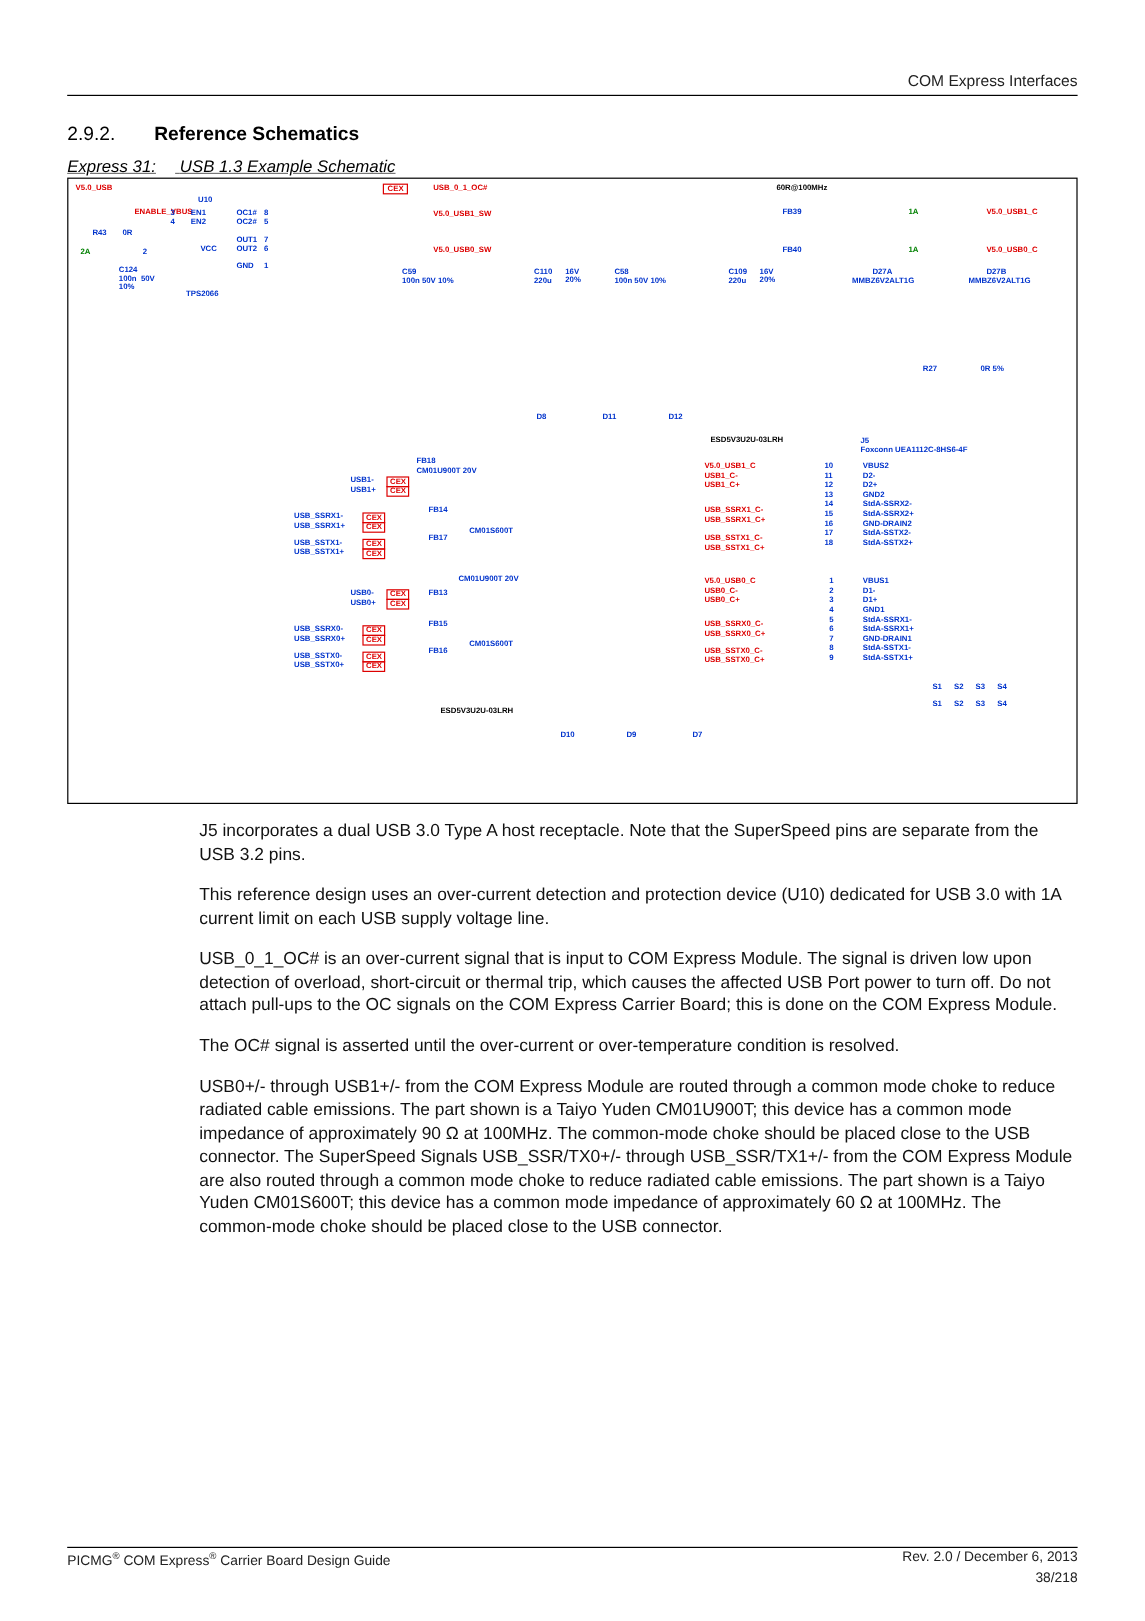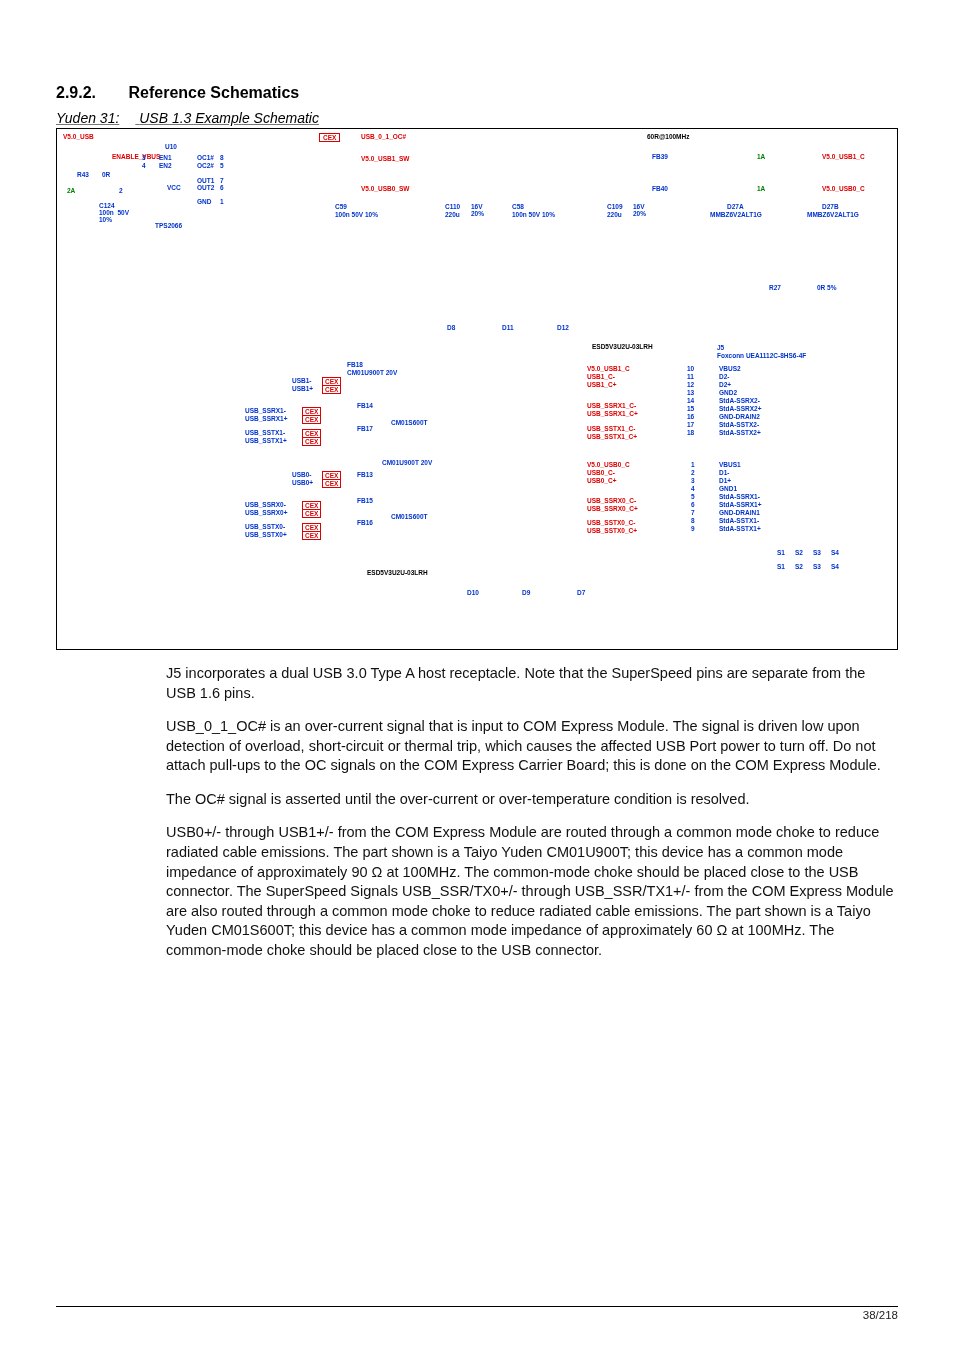--- a/index.html
+++ b/index.html
@@ -19,21 +19,21 @@
   .running-head {
     text-align: right;
     font-size: 13px;
     color: #222;
     padding-bottom: 4px;
     border-bottom: 1px solid #000;
   }
   .h-num {
     display: inline-block;
     margin-right: 28px;
-    font-weight: bold;
+    font-weight: normal;
   }
   .h2 {
     font-size: 16px;
     font-weight: bold;
     margin-top: 24px;
   }
   .h3 {
     font-size: 15px;
     font-weight: bold;
     margin-top: 18px;
@@ -87,29 +87,30 @@
   .sch { position:absolute; font-family: Arial, sans-serif; font-size:6.5px; font-weight:bold; white-space:nowrap; }
   .red { color:#d00; }
   .blue { color:#0033cc; }
   .green { color:#008000; }
   .black { color:#000; }
 </style>
 </head>
 <body>
 
 <div class="page">
+  <div class="running-head">COM Express Interfaces</div>
 
   <div class="h2">
     <span class="h-num">2.9.2.</span>
     <span>Reference Schematics</span>
   </div>
 
 
   <div class="figcap">
-    <span class="n">Yuden 31:</span>
+    <span class="n">Express 31:</span>
     <span>USB 1.3 Example Schematic</span>
   </div>
 
   <div class="schematic-frame">
 
     <span class="sch red" style="left:6px;top:4px">V5.0_USB</span>
     <span class="sch red" style="left:55px;top:24px">ENABLE_VBUS</span>
     <span class="sch blue" style="left:20px;top:42px">R43</span>
     <span class="sch blue" style="left:45px;top:42px">0R</span>
     <span class="sch green" style="left:10px;top:58px">2A</span>
@@ -278,22 +279,27 @@
     <span class="sch blue" style="left:720px;top:420px">S1</span>
     <span class="sch blue" style="left:738px;top:420px">S2</span>
     <span class="sch blue" style="left:756px;top:420px">S3</span>
     <span class="sch blue" style="left:774px;top:420px">S4</span>
     <span class="sch blue" style="left:720px;top:434px">S1</span>
     <span class="sch blue" style="left:738px;top:434px">S2</span>
     <span class="sch blue" style="left:756px;top:434px">S3</span>
     <span class="sch blue" style="left:774px;top:434px">S4</span>
   </div>
 
-  <p class="bodytext">J5 incorporates a dual USB 3.0 Type A host receptacle.  Note that the SuperSpeed pins are separate from the USB 1.6 pins.</p>
+  <p class="bodytext">J5 incorporates a dual USB 3.0 Type A host receptacle.  Note that the SuperSpeed pins are separate from the USB 3.2 pins.</p>
+  <p class="bodytext">This reference design uses an over-current detection and protection device (U10) dedicated for USB 3.0 with 1A current limit on each USB supply voltage line.</p>
   <p class="bodytext">USB_0_1_OC# is an over-current signal that is input to COM Express Module.  The signal is driven low upon detection of overload, short-circuit or thermal trip, which causes the affected USB Port power to turn off.  Do not attach pull-ups to the OC signals on the COM Express Carrier Board; this is done on the COM Express Module.</p>
   <p class="bodytext">The OC# signal is asserted until the over-current or over-temperature condition is resolved.</p>
   <p class="bodytext">USB0+/- through USB1+/- from the COM Express Module are routed through a common mode choke to reduce radiated cable emissions.  The part shown is a Taiyo Yuden CM01U900T; this device has a common mode impedance of approximately 90 Ω at 100MHz.  The common-mode choke should be placed close to the USB connector.  The SuperSpeed Signals USB_SSR/TX0+/- through USB_SSR/TX1+/- from the COM Express Module are also routed through a common mode choke to reduce radiated cable emissions.  The part shown is a Taiyo Yuden CM01S600T; this device has a common mode impedance of approximately 60 Ω at 100MHz.  The common-mode choke should be placed close to the USB connector.</p>
 </div>
 
 <div class="footer">
   <div class="rule"></div>
+  <div class="row">
+    <span>PICMG<sup>®</sup> COM Express<sup>®</sup> Carrier Board Design Guide</span>
+    <span>Rev. 2.0 / December 6, 2013</span>
+  </div>
   <div class="pagenum">38/218</div>
 </div>
 
 </body></html>

